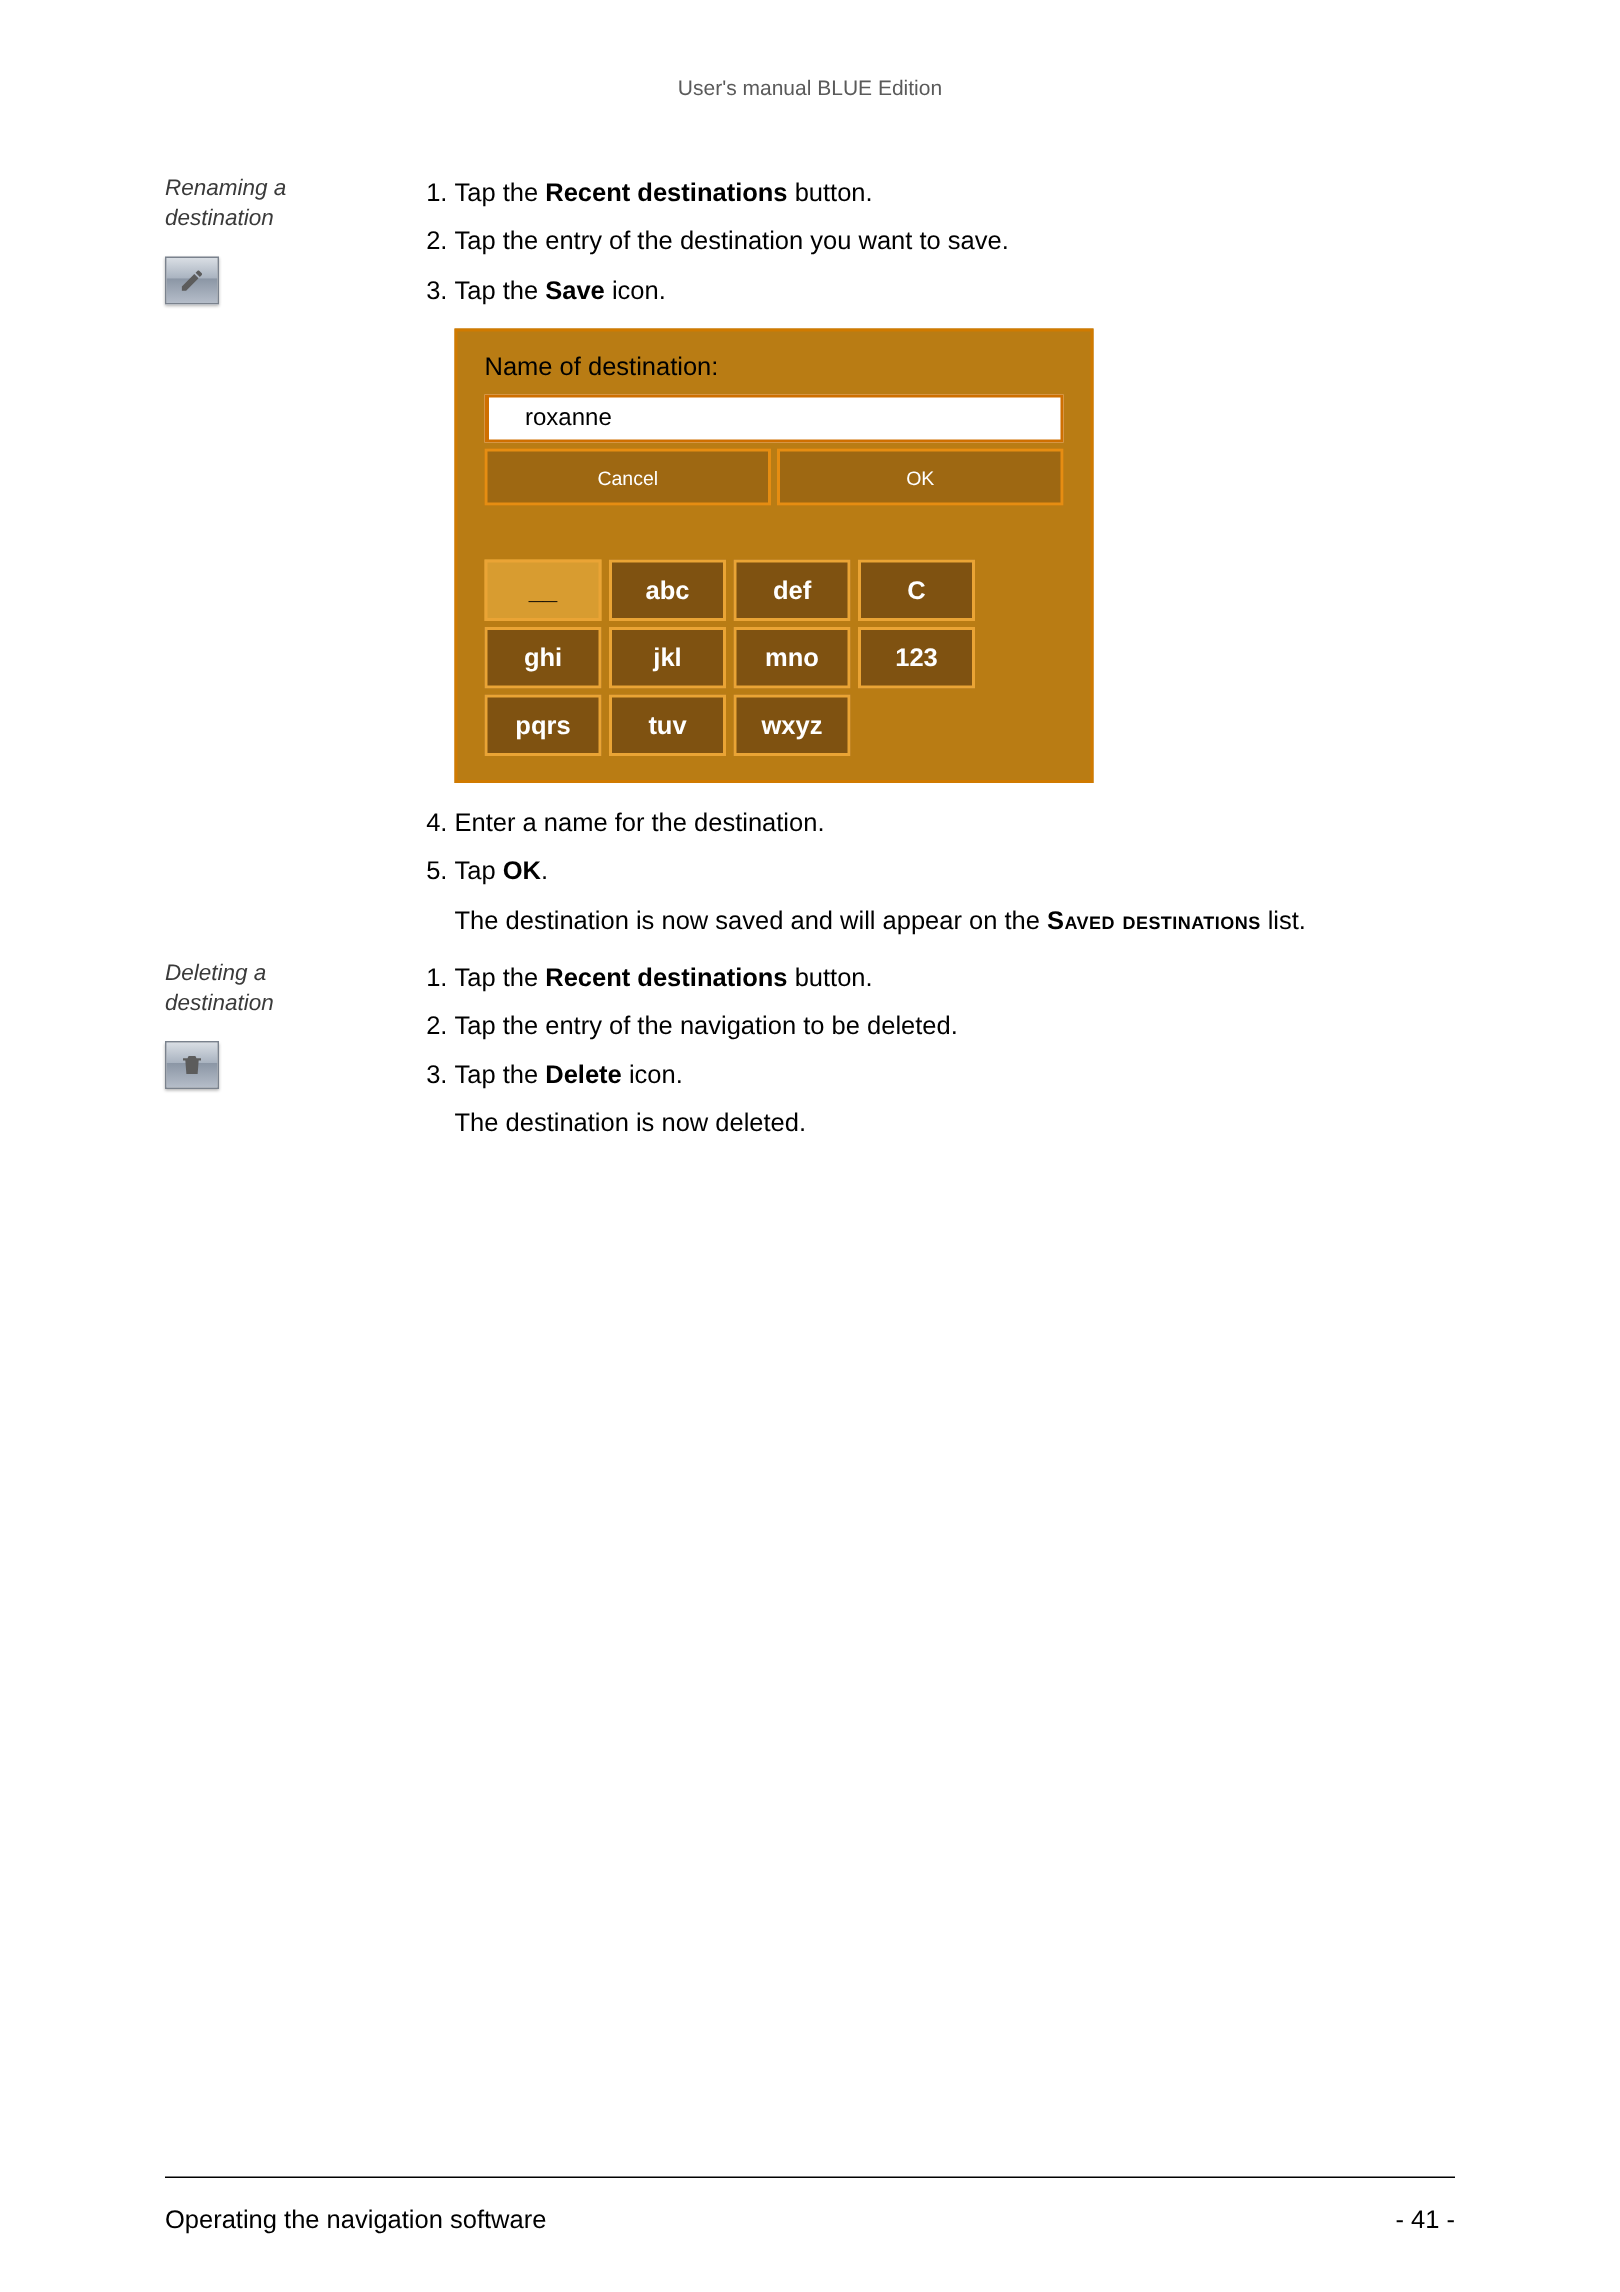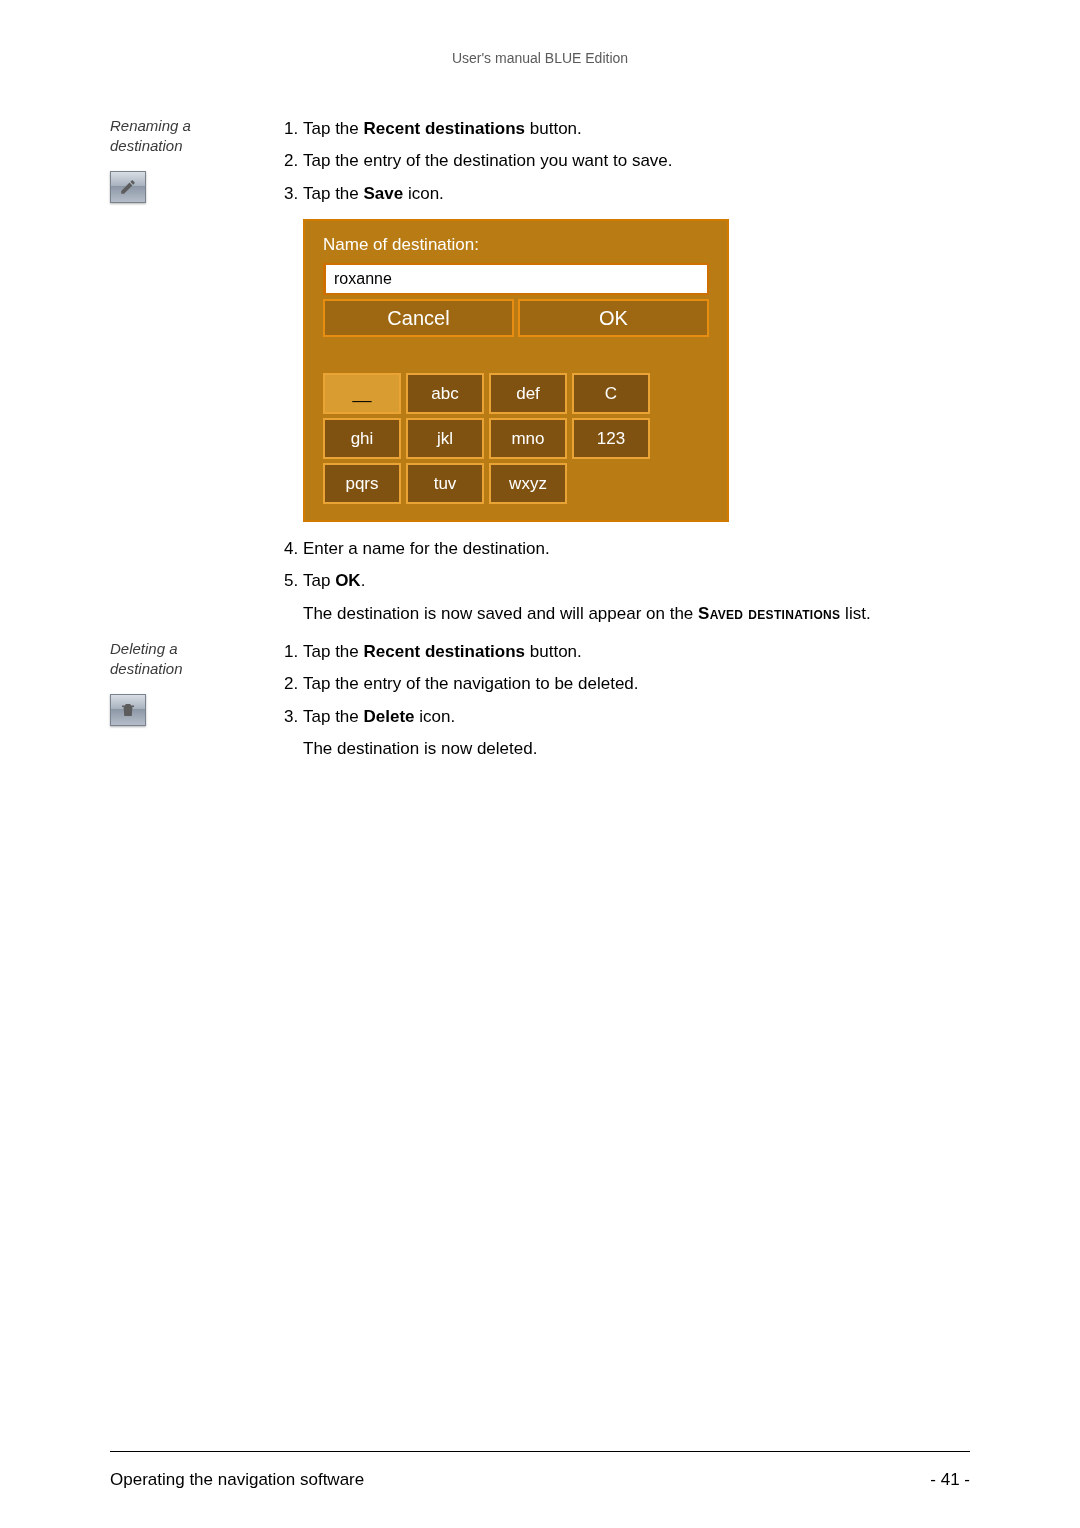--- a/index.html
+++ b/index.html
@@ -63,61 +63,61 @@
 
   
   .device {
     width: 422px;
     margin: 12px 0 14px 28px;
     border: 2px solid #d07a00;
     background: #b97c14;
   }
   .device-inner { padding: 14px 18px 16px; }
   .dlg-title {
-    color: #ffffff;
+    color: #000000;
     font-size: 17px;
     margin-bottom: 8px;
     font-family: Tahoma, Verdana, sans-serif;
   }
   .dlg-input {
     box-sizing: border-box;
     width: 100%;
     height: 32px;
     font-size: 16px;
-    padding: 4px 8px;
+    padding: 4px 24px;
     border: 2px solid #cf6f00;
     border-left-width:3px;
     background: #fff;
     color: #000;
     font-family: Tahoma, Verdana, sans-serif;
     display: block;
   }
   .btn-row { display:flex; gap:4px; margin-top:4px; }
   .dlg-btn {
     flex:1;
     height:34px;
     border:2px solid #e68d12;
     background:#9e6812;
     color:#fff;
-    font-size:20px;
+    font-size:13px;
     display:flex;
     align-items:center;
     justify-content:center;
     font-family: Tahoma, Verdana, sans-serif;
   }
   .keypad-area { margin-top: 36px; }
   .kp-row { display:flex; gap:5px; }
   .kp-row + .kp-row { margin-top:4px;text-align:center; }
   .kp {
     width:74px; height:37px;
     border:2px solid #eaa435;
     background:#7f5211;
     color:#fff;
     font-size:17px;
-    font-weight:normal;
+    font-weight:bold;
     display:flex; align-items:center; justify-content:center;
     font-family: Tahoma, Verdana, sans-serif;
   }
   .kp.sel { background:#d89c30; color:#000; }
 
   .footer-hr {
     position:absolute;
     left:110px; right:110px;
     bottom:68px;
     border:0; border-top:1px solid #000;

